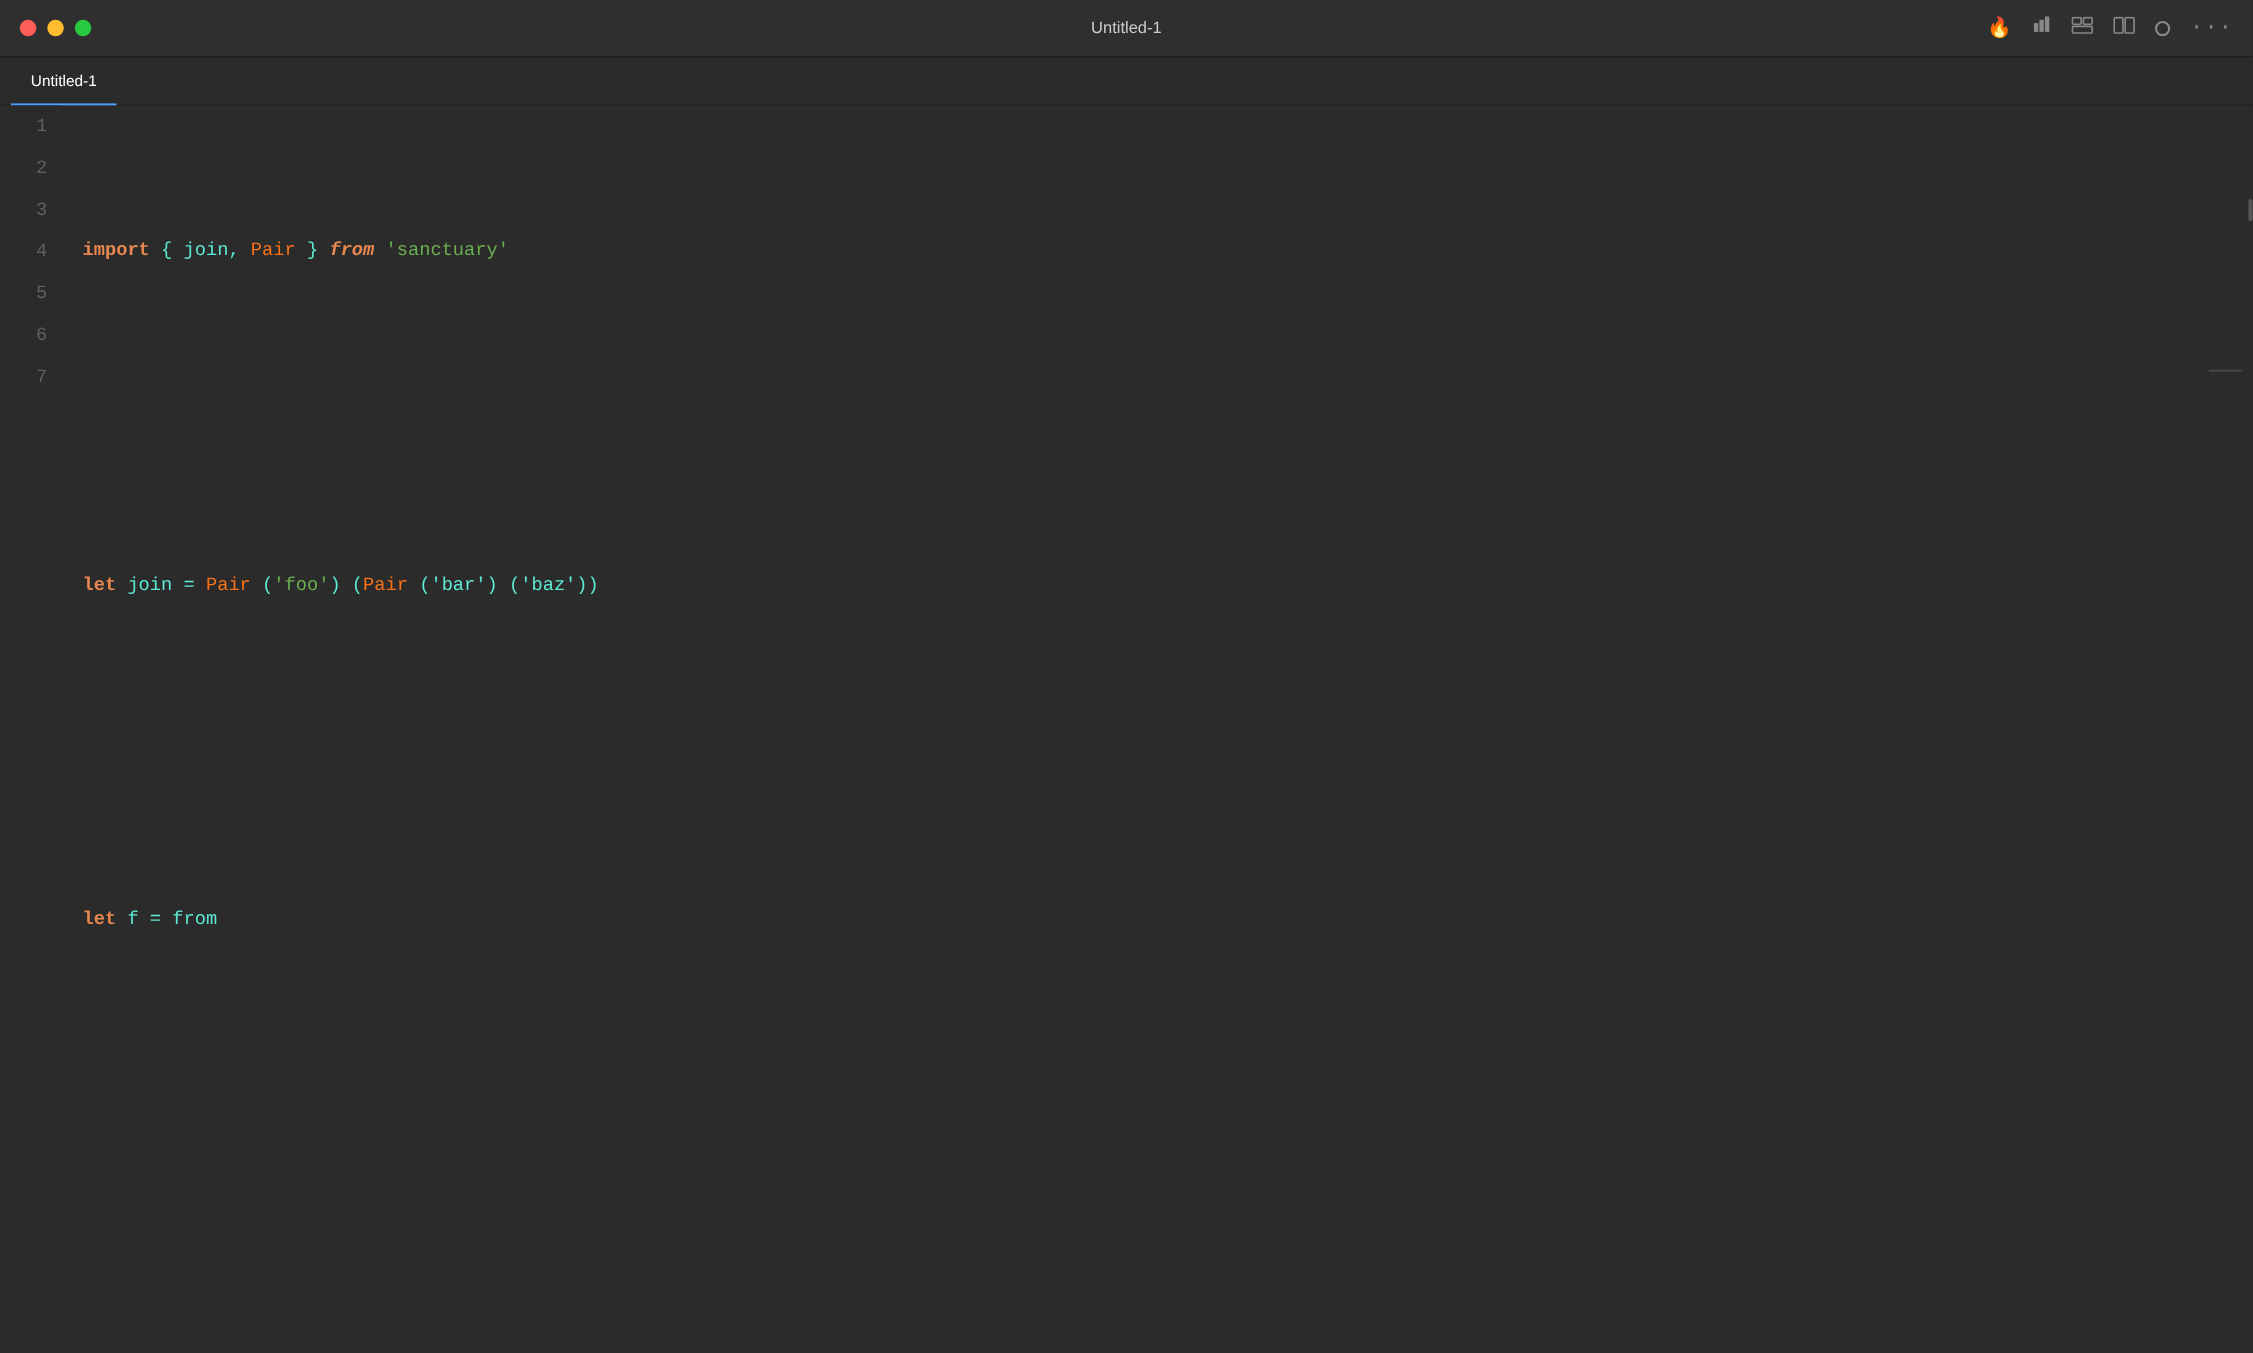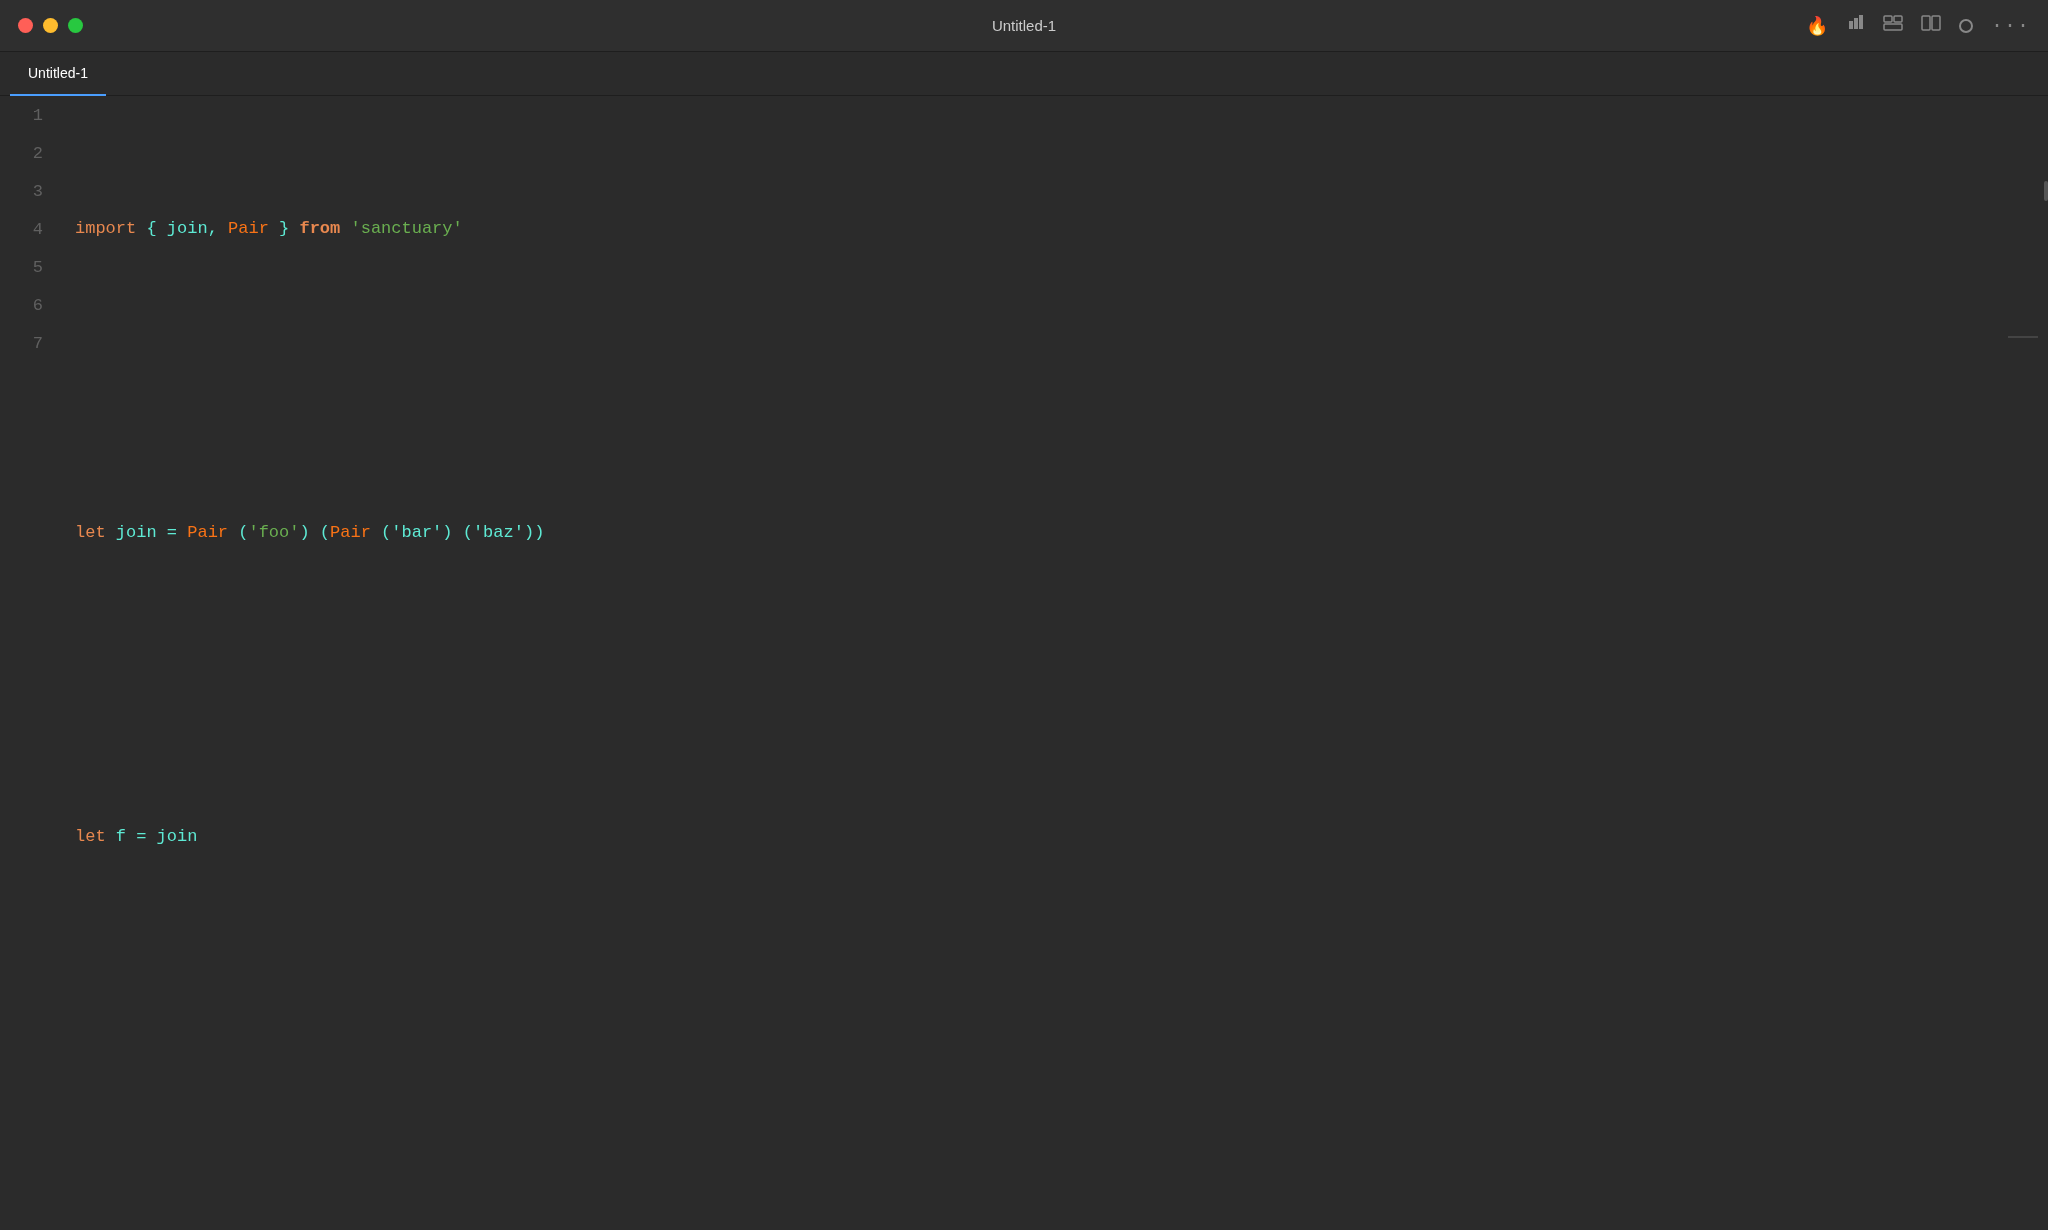--- a/index.html
+++ b/index.html
@@ -140,22 +140,22 @@
       flex: 1;
       padding-left: 20px;
       padding-top: 0;
       font-size: 17px;
       line-height: 38px;
       white-space: pre;
       overflow: hidden;
     }
 
     
-    .kw { color: #e8884f; font-weight: normal; text-align: right; }       
-    .from-kw { color: #e8884f; font-weight: bold; }  
+    .kw { color: #e8884f; font-weight: bold; text-align: right; }       
+    .from-kw { color: #e8884f; font-weight: bold; font-style: italic; }  
     .string { color: #6aaf50; }                   
     .fn-name { color: #f97316; }                         
     .plain { color: #5eead4; }
     .comment { color: #606060; }
     .comment-result { color: #5ec4e8; }
     .magenta { color: #5eead4; }                      
 
     
     .scrollbar-track {
       position: absolute;
@@ -279,21 +279,21 @@
     
     <div class="line-wrap">&nbsp;</div>
     
     <div class="line-wrap">
       <span class="kw">let</span><span class="plain"> join = </span><span class="fn-name">Pair</span><span class="plain"> (</span><span class="string">'foo'</span><span class="plain">) (</span><span class="fn-name">Pair</span><span class="plain"> (</span><span class="magenta">'bar'</span><span class="plain">) (</span><span class="magenta">'baz'</span><span class="plain">))</span>
     </div>
     
     <div class="line-wrap">&nbsp;</div>
     
     <div class="line-wrap">
-      <span class="kw">let</span><span class="plain"> f = join</span>
+      <span class="kw">let</span><span class="plain"> f = from</span>
     </div>
     
     <div class="line-wrap">&nbsp;</div>
     
   </div>
 
   <div class="scrollbar-track">
     <div class="scrollbar-thumb"></div>
   </div>
 

